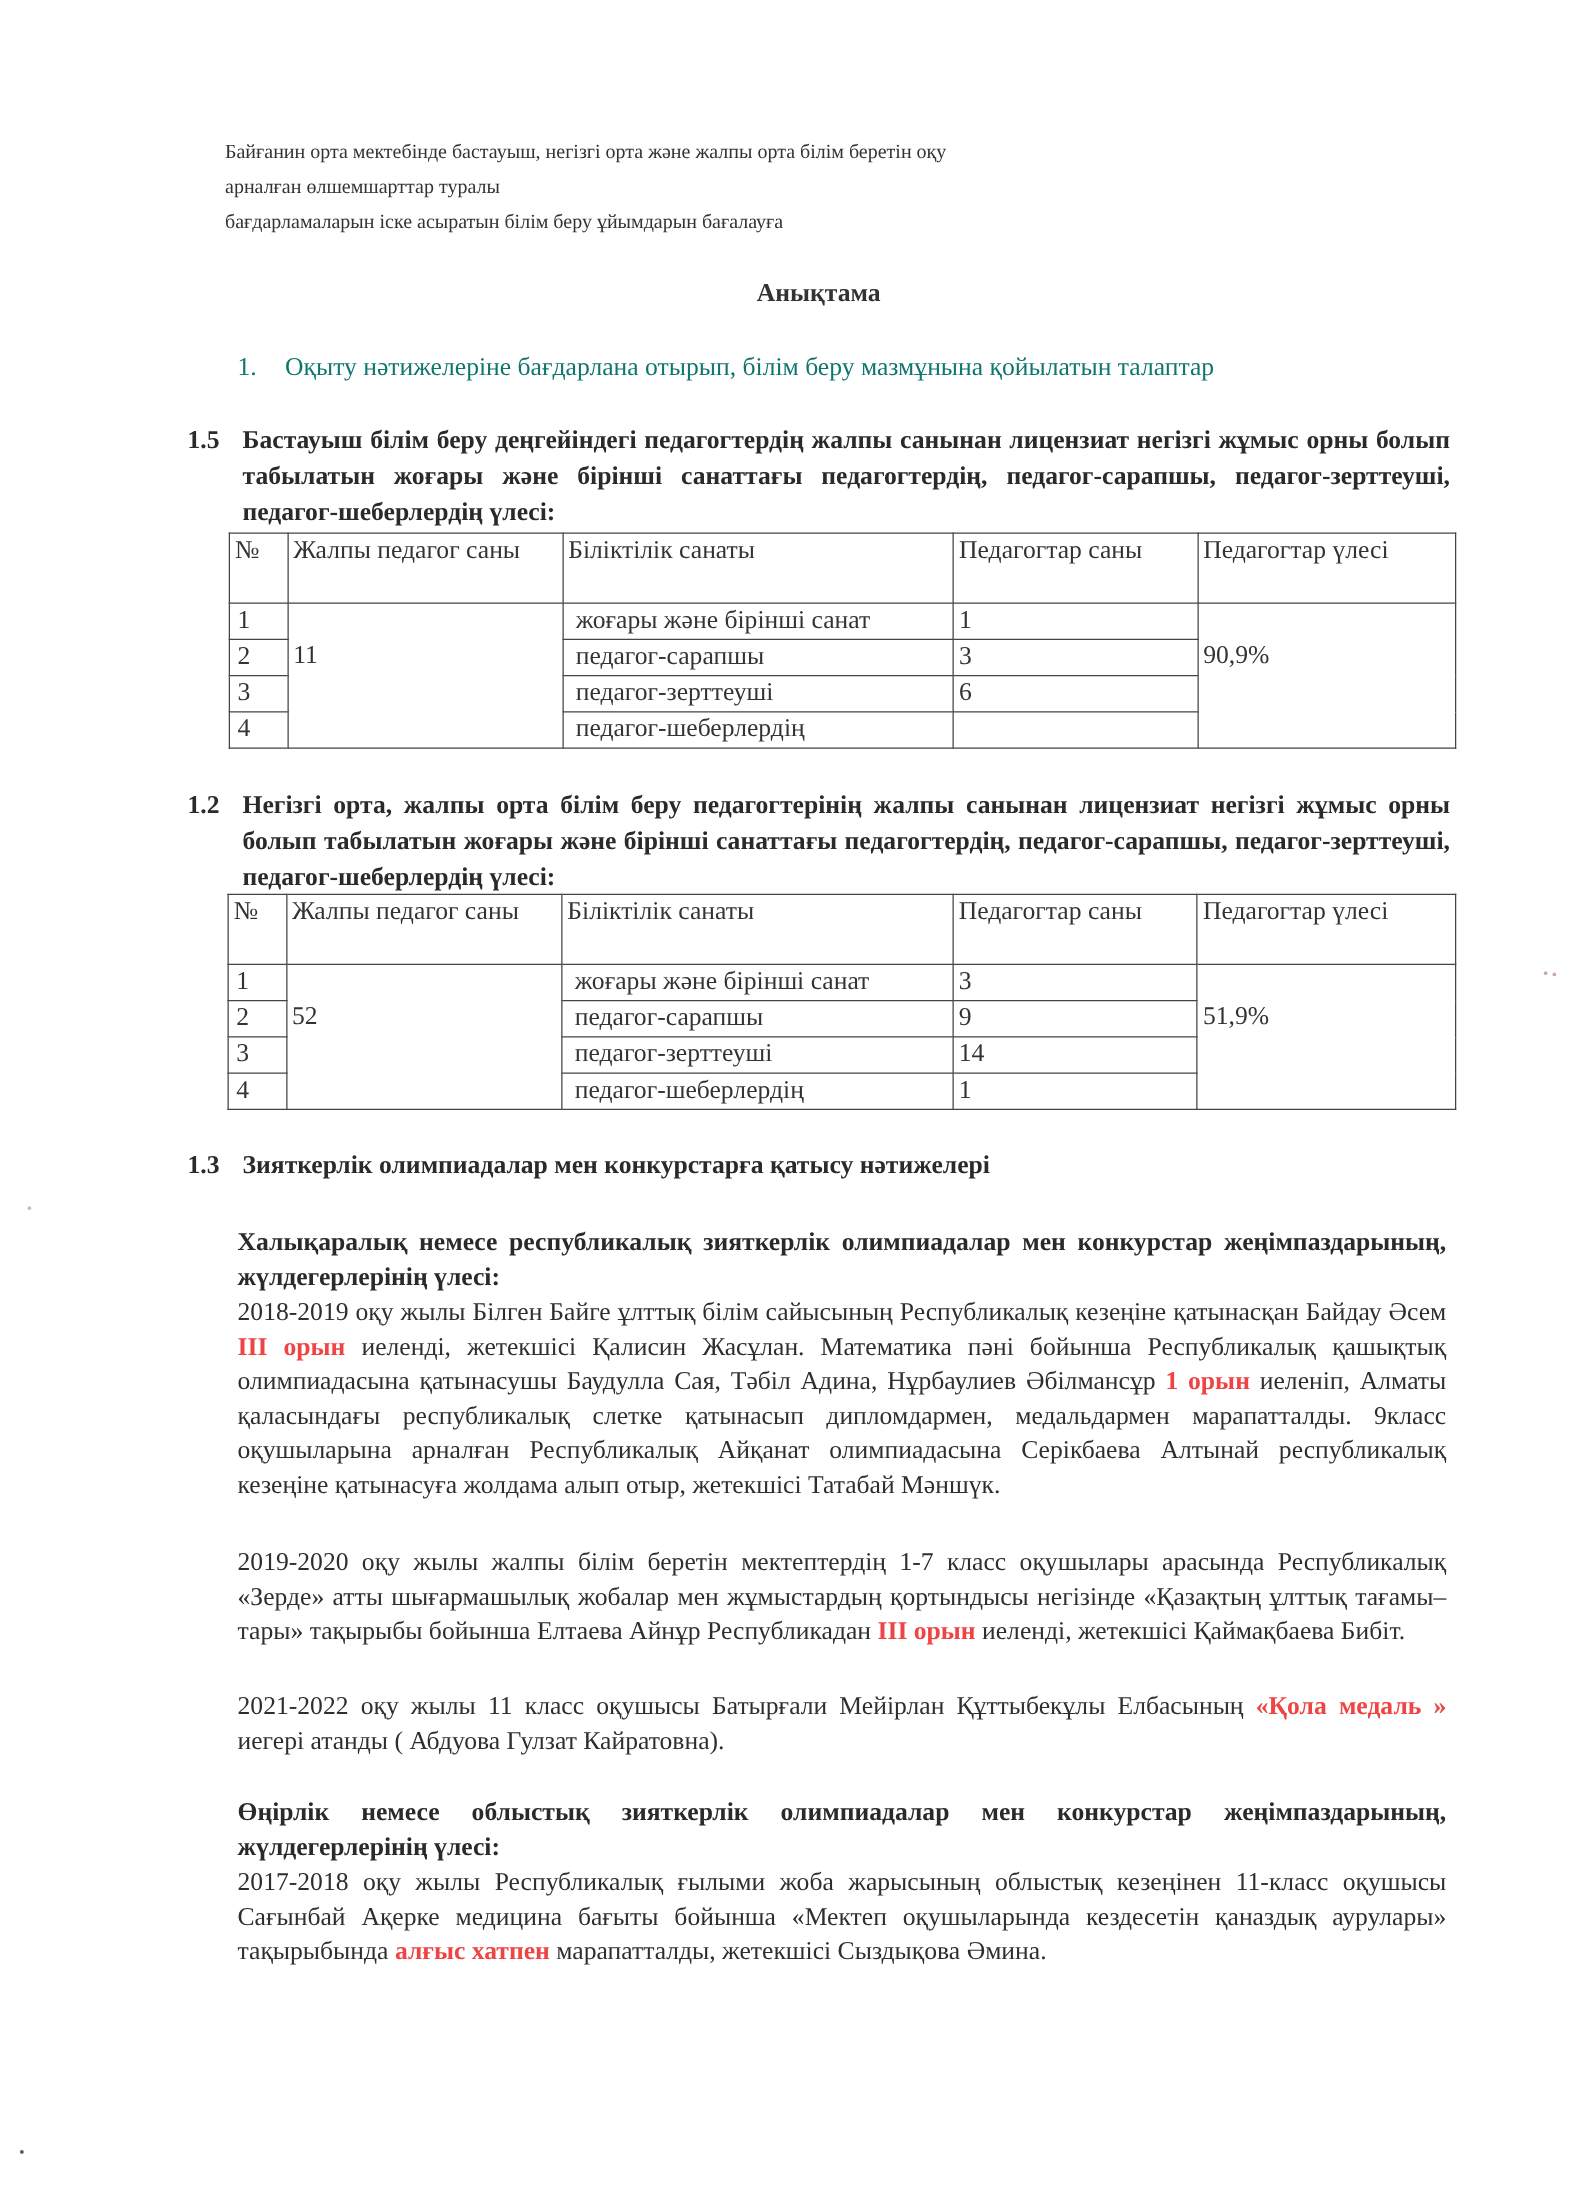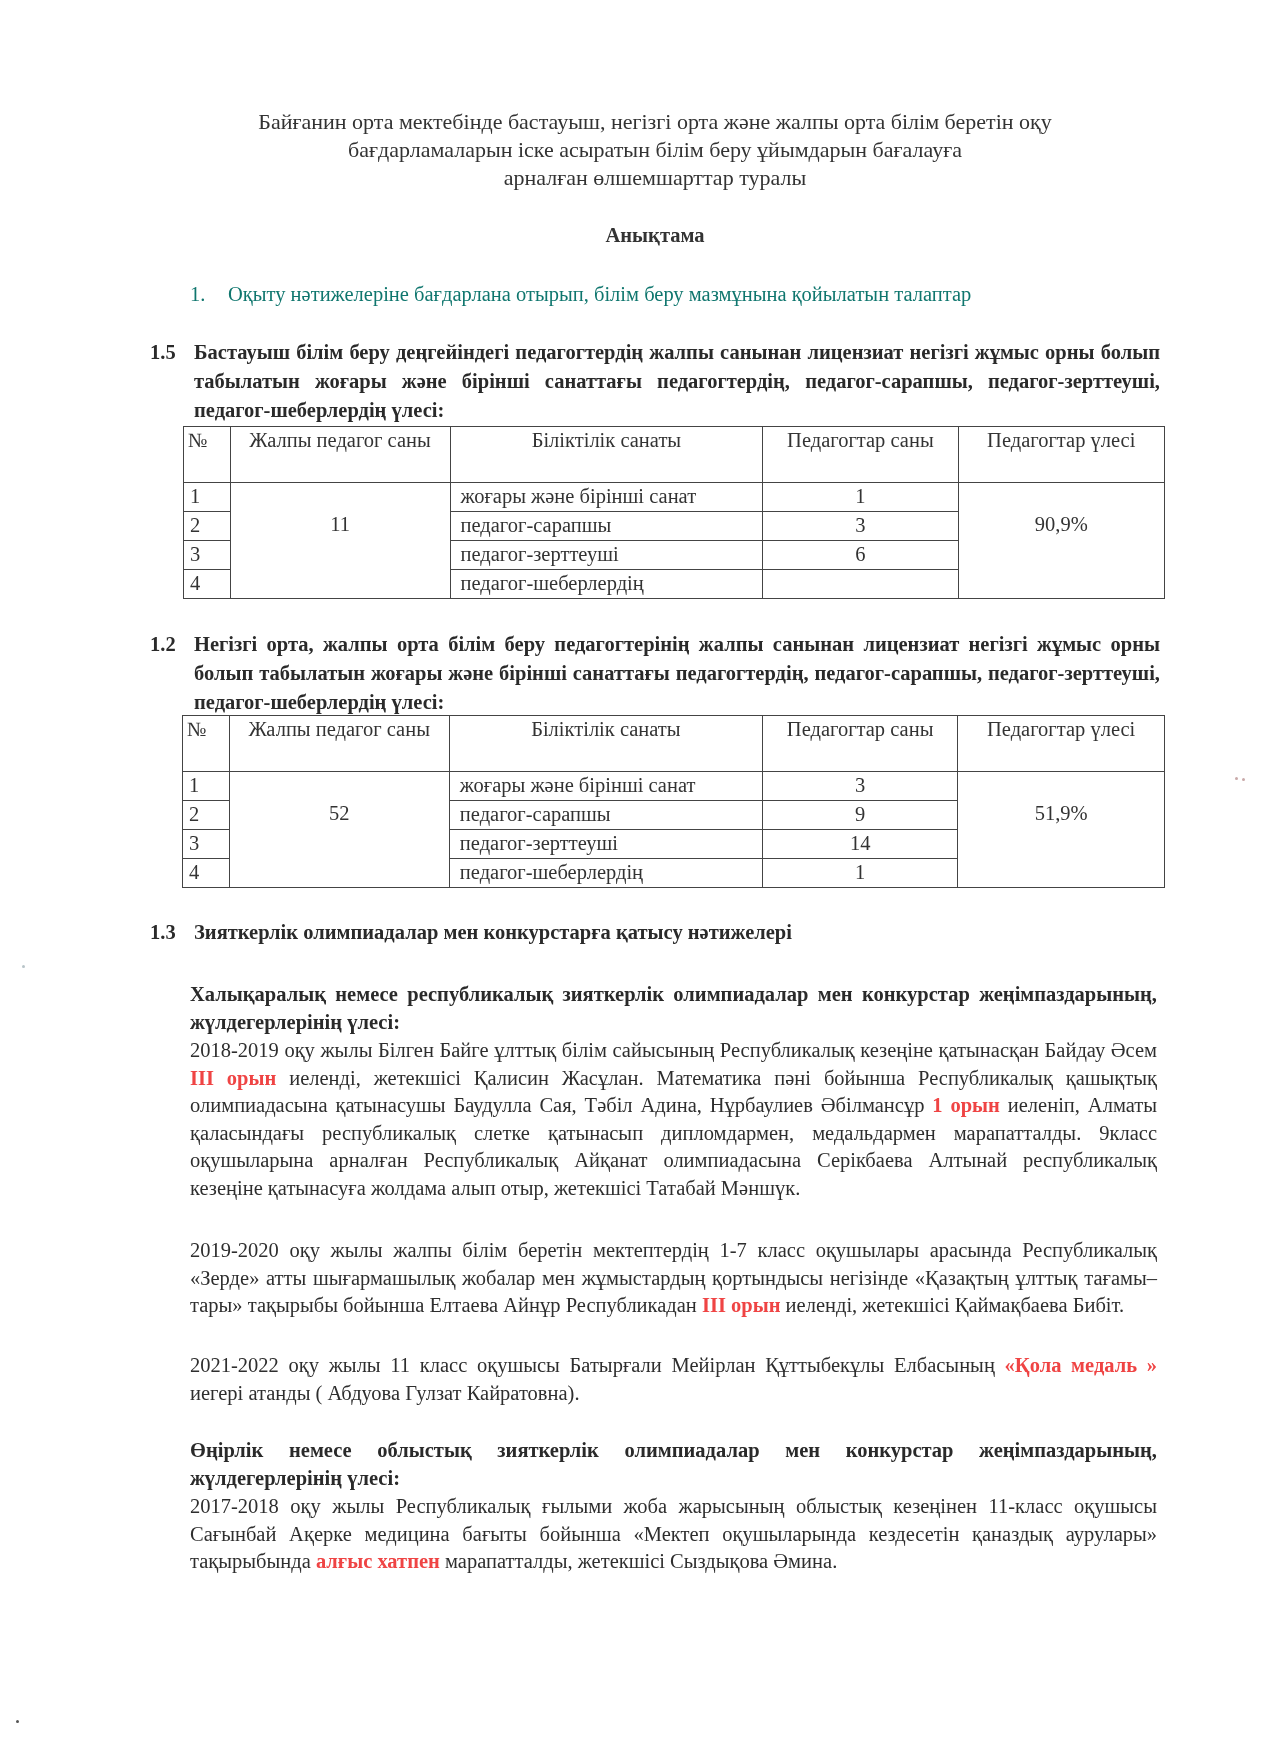--- a/index.html
+++ b/index.html
@@ -8,21 +8,21 @@
     background: #ffffff;
     font-family: "Liberation Serif", "DejaVu Serif", serif;
     color: #2b2b2b;
     position: relative;
     overflow: hidden;
   }
   .page { position: absolute; left: 0; top: 0; width: 1275px; height: 1753px; }
 
   .title {
     position: absolute; left: 180px; top: 108px; width: 950px;
-    text-align: center; font-size: 22px; line-height: 28px; color: #333;
+    font-size: 16px; line-height: 28px; color: #333;
   }
   .title div { white-space: nowrap; }
   .subtitle {
     position: absolute; left: 180px; top: 224px; width: 950px;
     text-align: center; font-size: 20.5px; color: #333; font-weight: bold;
   }
   .section1 {
     position: absolute; left: 190px; top: 283px; width: 960px;
     font-size: 20.5px; color: #0f766e; white-space: nowrap;
   }
@@ -40,21 +40,21 @@
   .heading.h13 .text { font-weight: bold; }
 
   table.grid {
     position: absolute; border-collapse: collapse;
     font-size: 20.5px; color: #333;
   }
   table.grid td {
     border: 1.3px solid #444; padding: 0 4px; vertical-align: top;
     line-height: 27px;
   }
-  table.grid td.c { text-align: center; }
+  table.grid td.c { }
   table.grid .rown { width: 37px; height: 28px; padding-left: 6px; }
   table.t1 { left: 183px; top: 426px; width: 982px; }
   table.t2 { left: 182px; top: 715px; width: 983px; }
   .col-n { width: 37px; }
   .col-total { width: 222px; }
   .col-cat { width: 318px; margin-top: 36px; }
   .col-cnt { width: 193px; }
   .col-share { width: 205px; }
   .hdr td { height: 55px; }
   .cat { padding-left: 10px !important; }
@@ -75,22 +75,22 @@
 
   .speck { position: absolute; width: 3px; height: 3px; border-radius: 50%; background: #c9a9a9; }
 </style>
 </head>
 <body>
 
 <div class="page">
 
   <div class="title">
     <div>Байғанин орта мектебінде бастауыш, негізгі орта және жалпы орта білім беретін оқу</div>
+    <div>арналған өлшемшарттар туралы</div>
     <div>бағдарламаларын іске асыратын білім беру ұйымдарын бағалауға</div>
-    <div>арналған өлшемшарттар туралы</div>
   </div>
 
   <div class="subtitle">Анықтама</div>
 
   <div class="section1">
     <span class="num">1.</span><span>Оқыту нәтижелеріне бағдарлана отырып, білім беру мазмұнына қойылатын талаптар</span>
   </div>
 
   <div class="heading h11">
     <span class="num">1.5</span>

